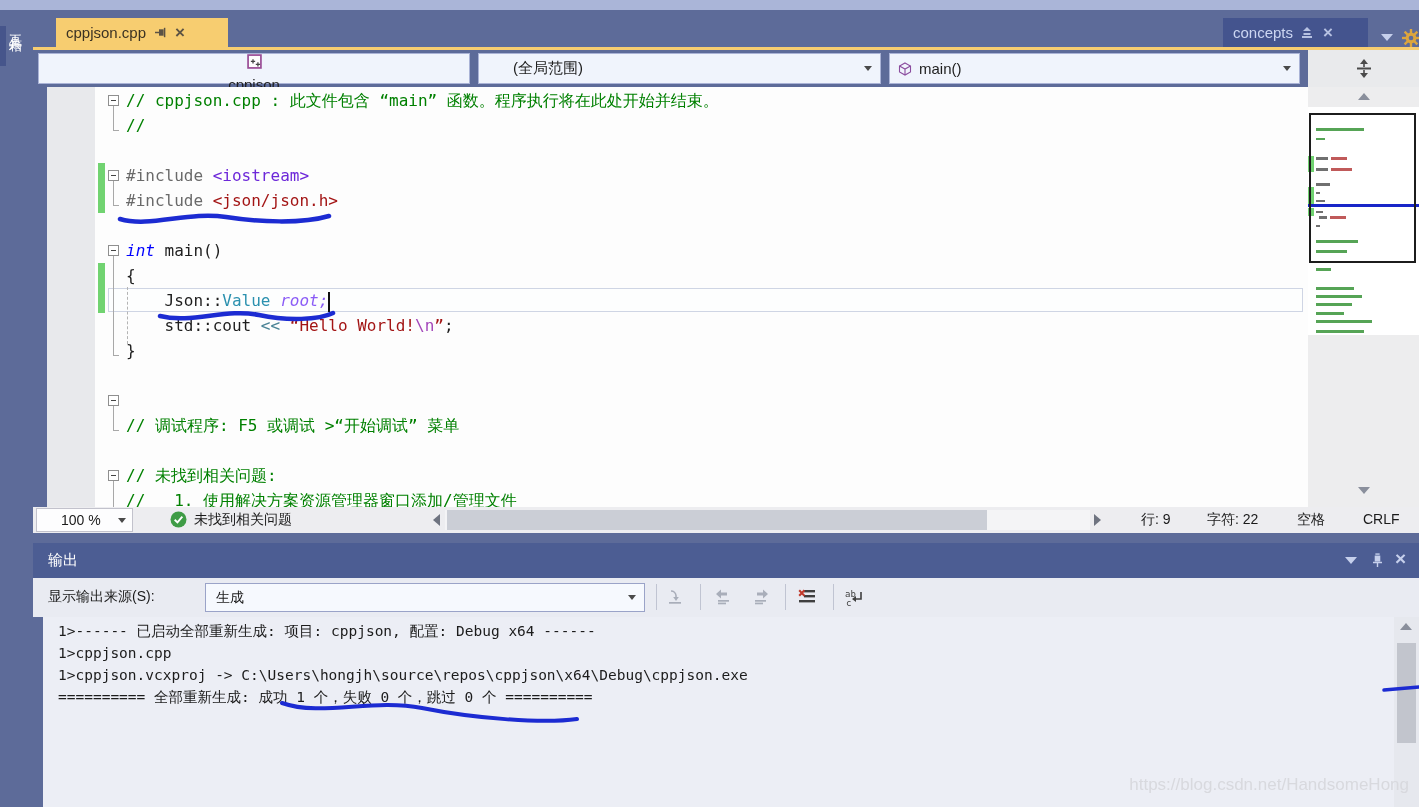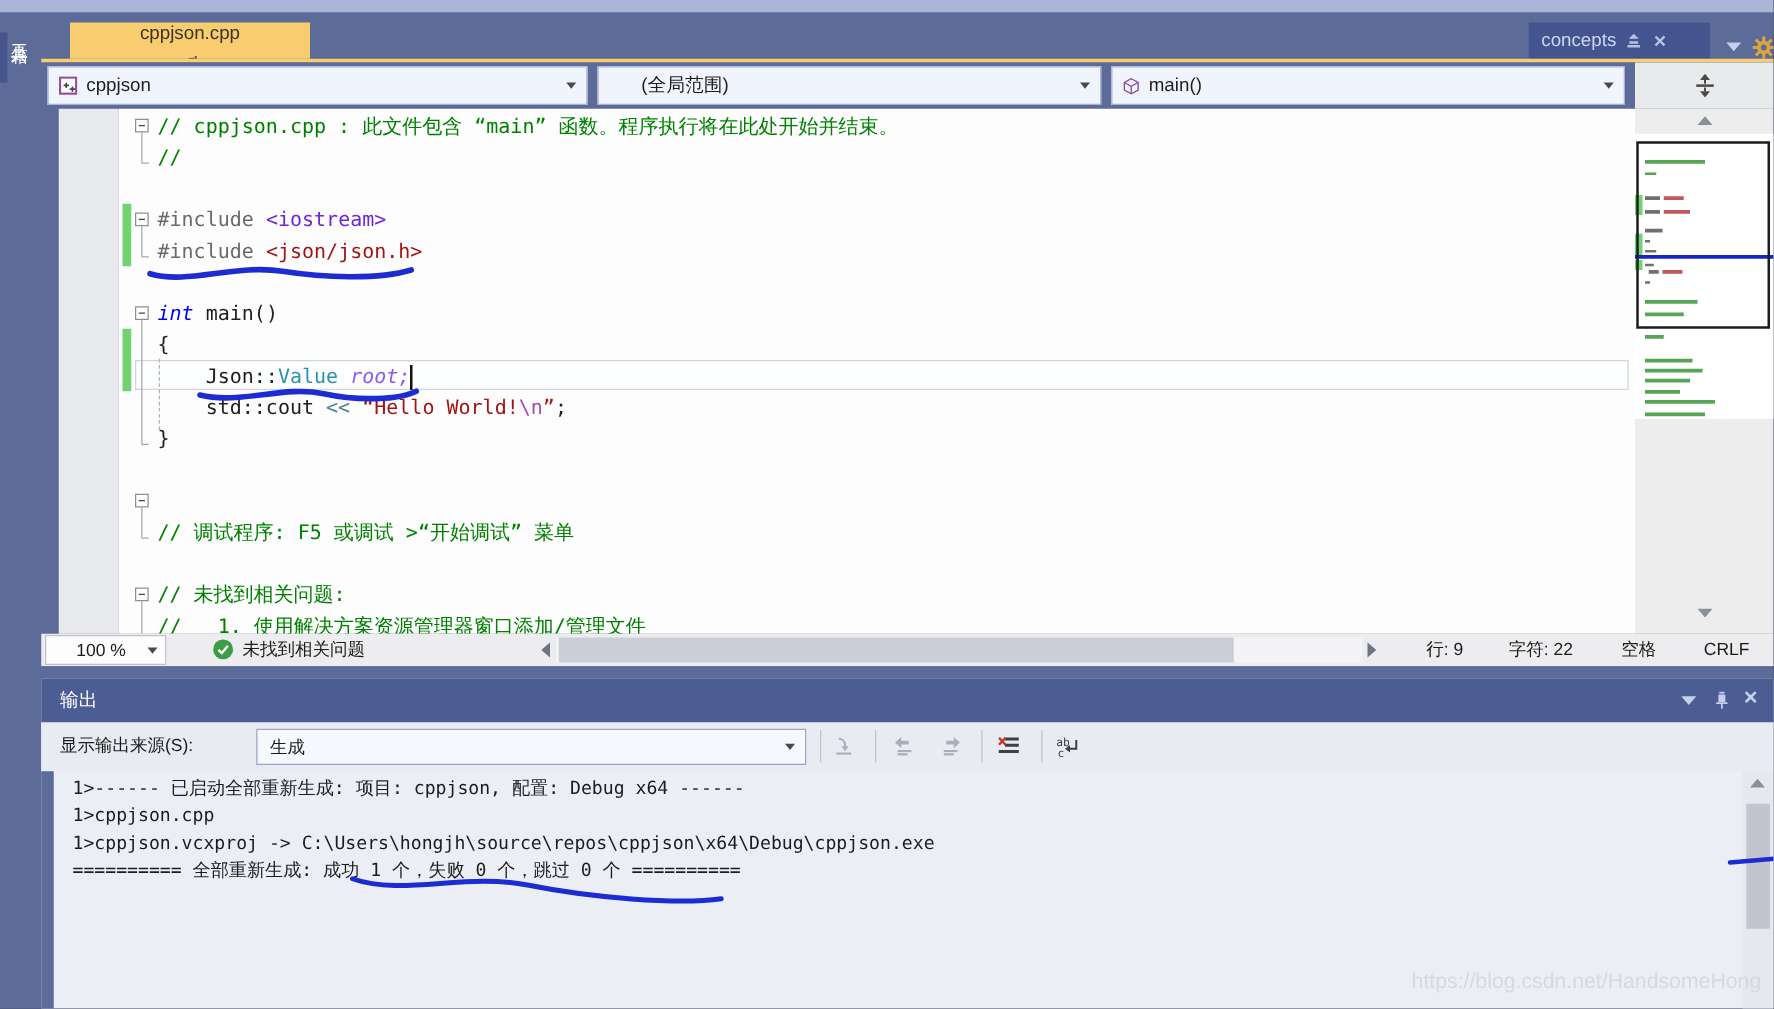--- a/index.html
+++ b/index.html
@@ -50,21 +50,21 @@
 <div id="page">
 
   <div class="abs" style="left:0;top:0;width:1419px;height:10px;background:#aab5d8;"></div>
 
   <div class="abs" style="left:0;top:10px;width:33px;height:797px;background:#5d6b99;">
     <div class="abs" style="left:0;top:16px;width:6px;height:40px;background:#46558b;"></div>
     <div class="abs" style="left:6px;top:14px;writing-mode:vertical-rl;color:#ffffff;font-size:13.5px;letter-spacing:2px;">工具箱</div>
   </div>
 
   <div class="abs" style="left:33px;top:10px;width:1386px;height:37px;background:#5d6b99;">
-    <div class="doc-tab tab-gold abs" style="left:23px;top:8px;width:192px;flex-direction:column;">
+    <div class="doc-tab tab-gold abs" style="left:23px;top:8px;width:172px;">
       <span class="tab-label">cppjson.cpp</span>
       <span style="display:flex;">
         <svg width="13" height="13" viewBox="0 0 13 13">
           <path d="M1 6.5 h4" stroke="#5c5344" stroke-width="1.5" fill="none"></path>
           <rect x="5" y="3.3" width="4.6" height="6.4" fill="#5c5344"></rect>
           <path d="M10.6 1.8 v9.4" stroke="#5c5344" stroke-width="1.5" fill="none"></path>
         </svg>
       </span>
       <span class="tab-x" style="color:#5c5344;">×</span>
     </div>
@@ -90,21 +90,21 @@
           <circle cx="10" cy="10" r="6"></circle>
         </g>
         <circle cx="10" cy="10" r="2.6" fill="#5d6b99"></circle>
       </svg>
     </div>
   </div>
 
   <div class="abs" style="left:33px;top:47px;width:1386px;height:3px;background:#f7cd70;"></div>
 
   <div class="abs" style="left:33px;top:50px;width:1386px;height:37px;background:#5d6b99;">
-    <div class="nav-dd" style="left:5px;width:432px;">
+    <div class="nav-dd" style="left:5px;width:432px;flex-direction:column;">
       <span style="display:flex;">
         <svg width="15" height="15" viewBox="0 0 14 14">
           <rect x="1" y="1" width="12" height="12" fill="#fdfdfd" stroke="#9a4d96" stroke-width="1.6"></rect>
           <path d="M3.6 6.8 h4 M5.6 4.8 v4 M8.2 9.6 h4 M10.2 7.6 v4" stroke="#454545" stroke-width="1.2"></path>
         </svg>
       </span>
       <span class="dd-text">cppjson</span>
       <span class="tri-down"></span>
     </div>
     <div class="nav-dd" style="left:445px;width:403px;">

